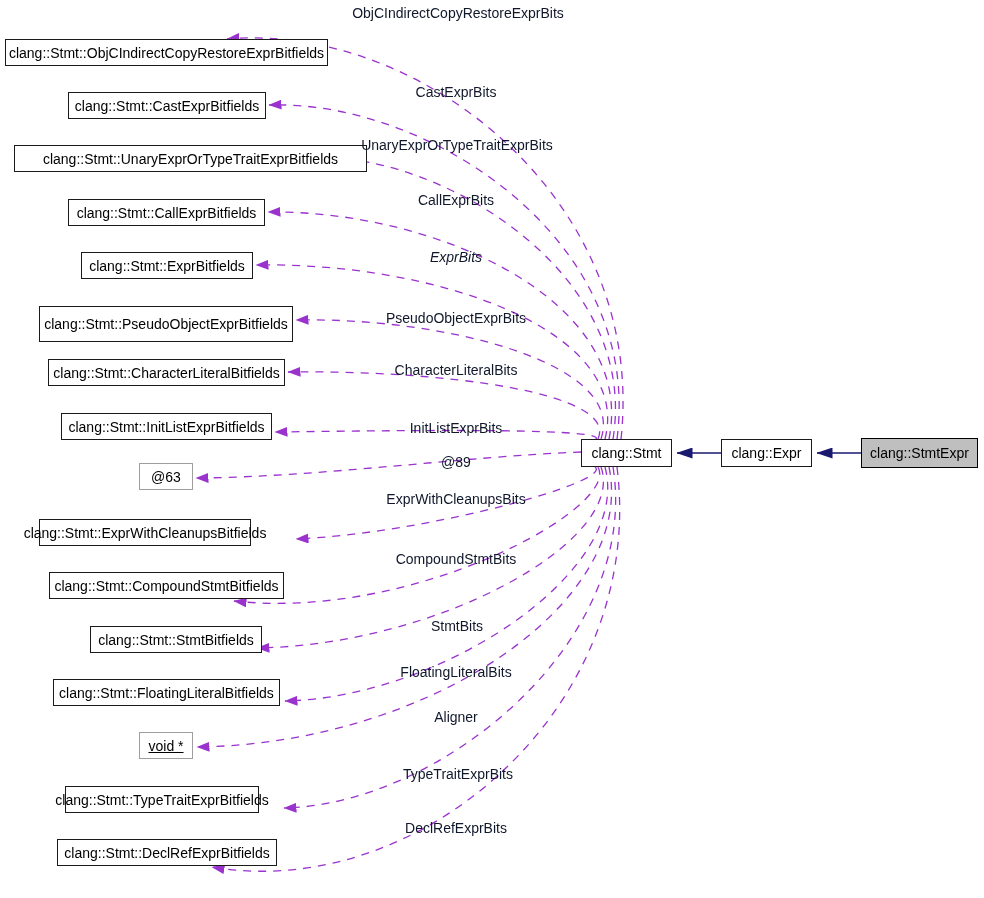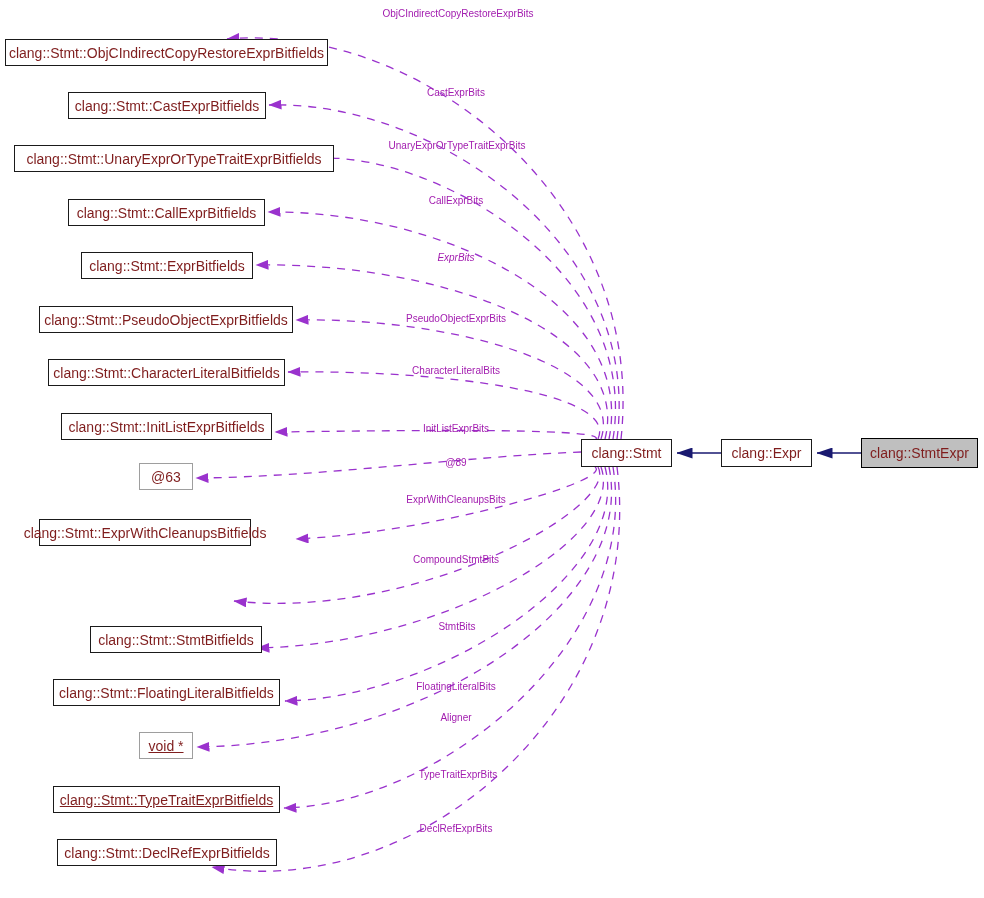--- a/index.html
+++ b/index.html
@@ -10,30 +10,30 @@
     font-family:"Liberation Sans","DejaVu Sans",sans-serif;
     overflow:hidden;
   }
   #edge-layer{position:absolute;left:0;top:0;width:984px;height:898px;}
   .node{
     position:absolute;
     box-sizing:border-box;
     display:flex;align-items:center;justify-content:center;
     background:#ffffff;
     border:1.5px solid #1a1a1a;
-    font-size:14px;color:#7f1d1d;
+    font-size:14px;color:#000000;
     white-space:nowrap;
     z-index:2;
   }
   .node.anon{border:1px solid #9e9e9e;}
   .node.selected{background:#bfbfbf;border:1.5px solid #000000;}
   .edge-label{
     position:absolute;
     transform:translate(-50%,-50%);
-    font-size:10px;color:#a21caf;
+    font-size:14px;color:#0f172a;
     white-space:nowrap;
     z-index:3;
     background:transparent;
   }
 </style>
 </head>
 <body>
 
 <div id="canvas">
   <svg id="edge-layer" width="984" height="898" viewBox="0 0 984 898" xmlns="http://www.w3.org/2000/svg">
@@ -69,35 +69,36 @@
     <div class="edge-label" style="left: 457px; top: 145px;">UnaryExprOrTypeTraitExprBits</div>
     <div class="edge-label" style="left: 456px; top: 200px;">CallExprBits</div>
     <div class="edge-label" style="left: 456px; top: 257px; font-style: italic;">ExprBits</div>
     <div class="edge-label" style="left: 456px; top: 318px;">PseudoObjectExprBits</div>
     <div class="edge-label" style="left: 456px; top: 370px;">CharacterLiteralBits</div>
     <div class="edge-label" style="left: 456px; top: 428px;">InitListExprBits</div>
     <div class="edge-label" style="left: 456px; top: 462px;">@89</div>
     <div class="edge-label" style="left: 456px; top: 499px;">ExprWithCleanupsBits</div>
     <div class="edge-label" style="left: 456px; top: 559px;">CompoundStmtBits</div>
     <div class="edge-label" style="left: 457px; top: 626px;">StmtBits</div>
-    <div class="edge-label" style="left: 456px; top: 672px; margin-top: 14px;">FloatingLiteralBits</div>
+    <div class="edge-label" style="left: 456px; top: 672px;">FloatingLiteralBits</div>
     <div class="edge-label" style="left: 456px; top: 717px;">Aligner</div>
     <div class="edge-label" style="left: 458px; top: 774px;">TypeTraitExprBits</div>
     <div class="edge-label" style="left: 456px; top: 828px;">DeclRefExprBits</div>
     <div class="node" style="left: 5px; top: 39px; width: 323px; height: 27px;">clang::Stmt::ObjCIndirectCopyRestoreExprBitfields</div>
     <div class="node" style="left: 68px; top: 92px; width: 198px; height: 27px;">clang::Stmt::CastExprBitfields</div>
-    <div class="node" style="left: 14px; top: 145px; width: 320px; height: 27px;">clang::Stmt::UnaryExprOrTypeTraitExprBitfields</div>
+    <div class="node" style="left: 14px; top: 145px; width: 353px; height: 27px;">clang::Stmt::UnaryExprOrTypeTraitExprBitfields</div>
     <div class="node" style="left: 68px; top: 199px; width: 197px; height: 27px;">clang::Stmt::CallExprBitfields</div>
     <div class="node" style="left: 81px; top: 252px; width: 172px; height: 27px;">clang::Stmt::ExprBitfields</div>
-    <div class="node" style="left: 39px; top: 306px; width: 254px; height: 27px;">clang::Stmt::PseudoObjectExprBitfields</div>
+    <div class="node" style="left: 39px; top: 306px; width: 254px; height: 36px;">clang::Stmt::PseudoObjectExprBitfields</div>
     <div class="node" style="left: 48px; top: 359px; width: 237px; height: 27px;">clang::Stmt::CharacterLiteralBitfields</div>
     <div class="node" style="left: 61px; top: 413px; width: 211px; height: 27px;">clang::Stmt::InitListExprBitfields</div>
     <div class="node anon" style="left: 139px; top: 463px; width: 54px; height: 27px;">@63</div>
     <div class="node" style="left: 39px; top: 519px; width: 212px; height: 27px;">clang::Stmt::ExprWithCleanupsBitfields</div>
+    <div class="node" style="left: 49px; top: 572px; width: 235px; height: 27px;">clang::Stmt::CompoundStmtBitfields</div>
     <div class="node" style="left: 81px; top: 626px; width: 172px; height: 27px; margin-left: 9px;">clang::Stmt::StmtBitfields</div>
     <div class="node" style="left: 53px; top: 679px; width: 227px; height: 27px;">clang::Stmt::FloatingLiteralBitfields</div>
     <div class="node anon" style="left: 139px; top: 732px; width: 54px; height: 27px; text-decoration: underline;">void *</div>
-    <div class="node" style="left: 53px; top: 786px; width: 227px; height: 27px; text-decoration: underline;">clang::Stmt::TypeTraitExprBitfields</div>
+    <div class="node" style="left: 65px; top: 786px; width: 194px; height: 27px;">clang::Stmt::TypeTraitExprBitfields</div>
     <div class="node" style="left: 57px; top: 839px; width: 220px; height: 27px;">clang::Stmt::DeclRefExprBitfields</div>
     <div class="node" style="left: 581px; top: 439px; width: 91px; height: 28px;">clang::Stmt</div>
     <div class="node" style="left: 721px; top: 439px; width: 91px; height: 28px;">clang::Expr</div>
     <div class="node selected" style="left: 861px; top: 438px; width: 117px; height: 30px;">clang::StmtExpr</div>
   </div>
 
 </body></html>

